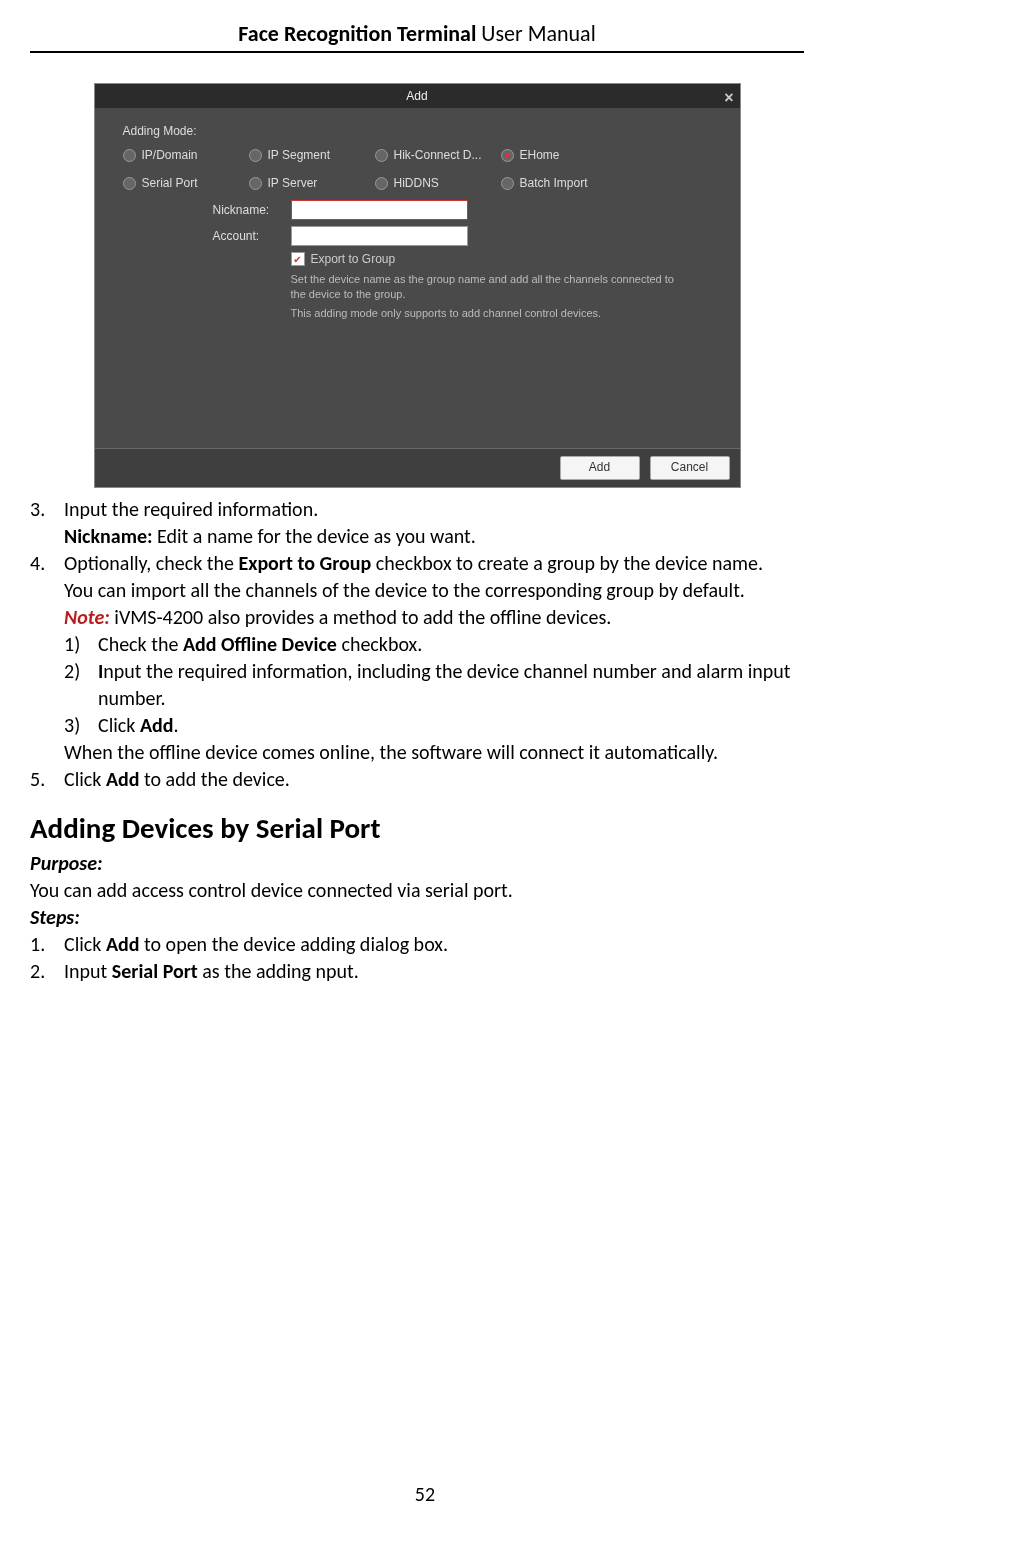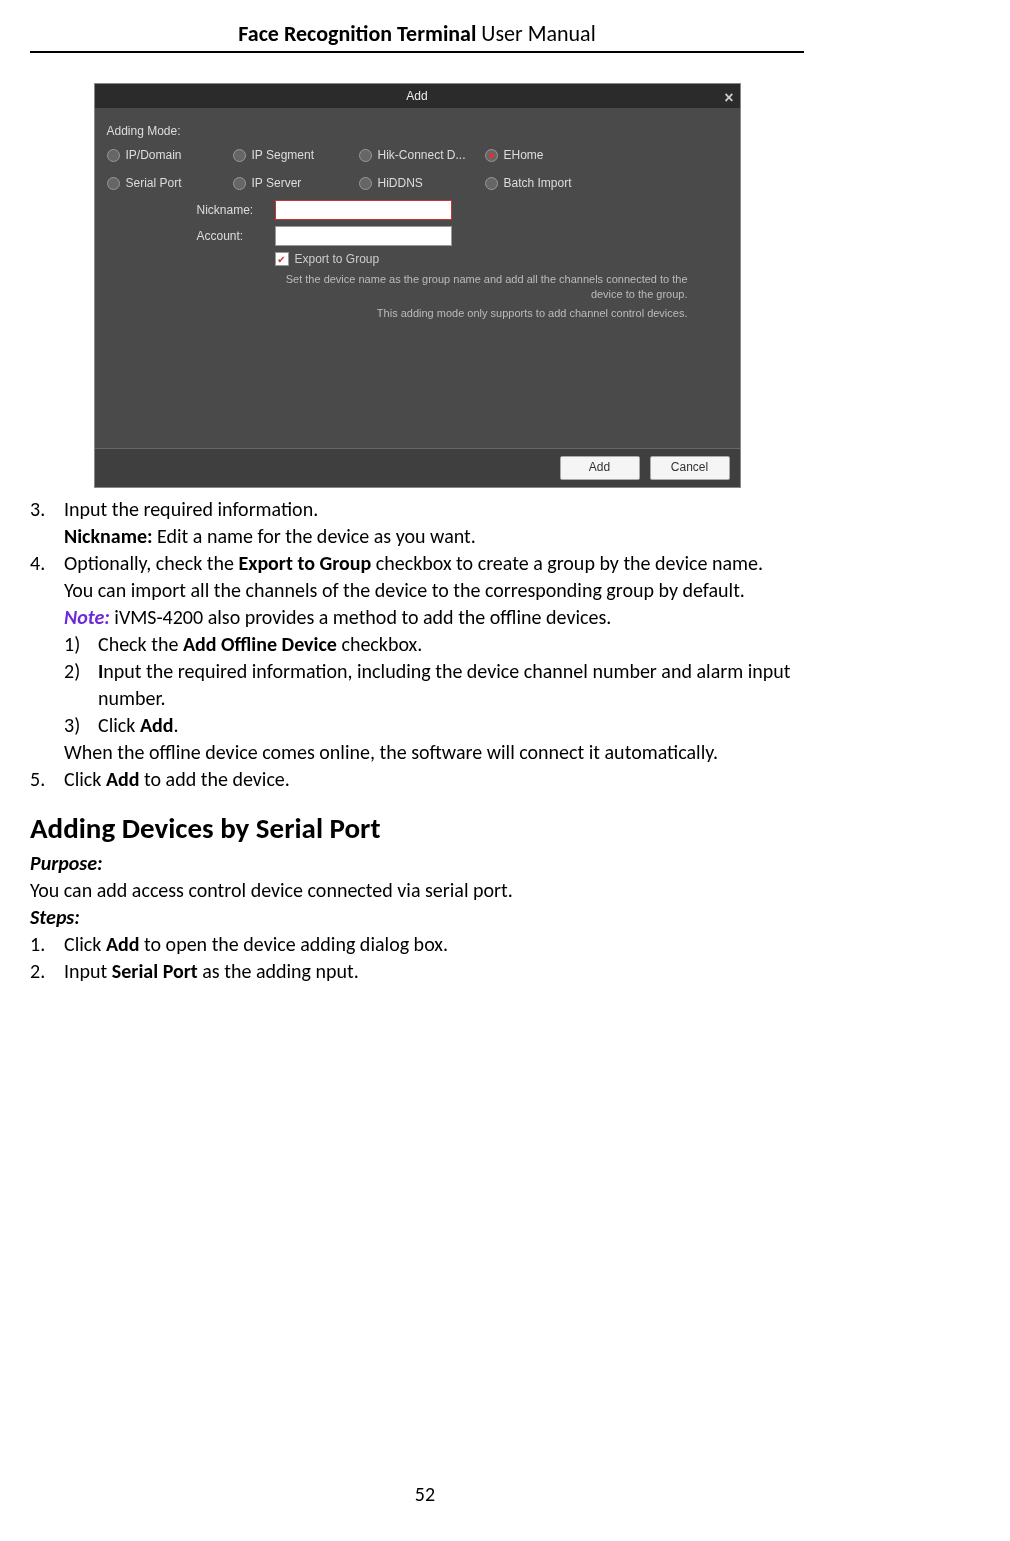--- a/index.html
+++ b/index.html
@@ -61,21 +61,21 @@
   .dlg-close {
     position: absolute;
     right: 6px;
     top: 2px;
     color: #ccc;
     font-size: 16px;
     font-weight: bold;
     cursor: pointer;
   }
   .dlg-body {
-    padding: 10px 12px 0 12px;
+    padding: 10px 12px 0 28px;
     height: 340px;
     box-sizing: border-box;
     background: #4a4a4a;
   }
   .dlg-label {
     color: #ddd;
     font-size: 12px;
     margin: 6px 0 6px 0;
   }
   .radio-grid {
@@ -144,21 +144,20 @@
     font-size: 10px;
     margin-left: 78px;
   }
   .hint {
     color: #bbb;
     font-size: 11px;
     padding-left: 168px;
     padding-right: 40px;
     line-height: 1.35;
     margin-top: 4px;
-    text-align: right;
   }
   .dlg-footer {
     height: 38px;
     background: #3f3f3f;
     border-top: 1px solid #666;
     display: flex;
     justify-content: flex-end;
     align-items: center;
     padding-right: 10px;
     gap: 10px;
@@ -197,21 +196,21 @@
   }
   .sub-step .snum {
     width: 34px;
     flex-shrink: 0;
   }
   .sub-step .scontent {
     flex: 1;
   }
   .b { font-weight: 700; }
   .bi { font-weight: 700; font-style: italic; }
-  .red { color: #6d28d9; }
+  .red { color: #b91c1c; }
   .h3 {
     font-weight: 700;
     font-size: 29px;
     margin-top: 16px;
     margin-bottom: 2px;
   }
 </style>
 </head>
 <body>
 

